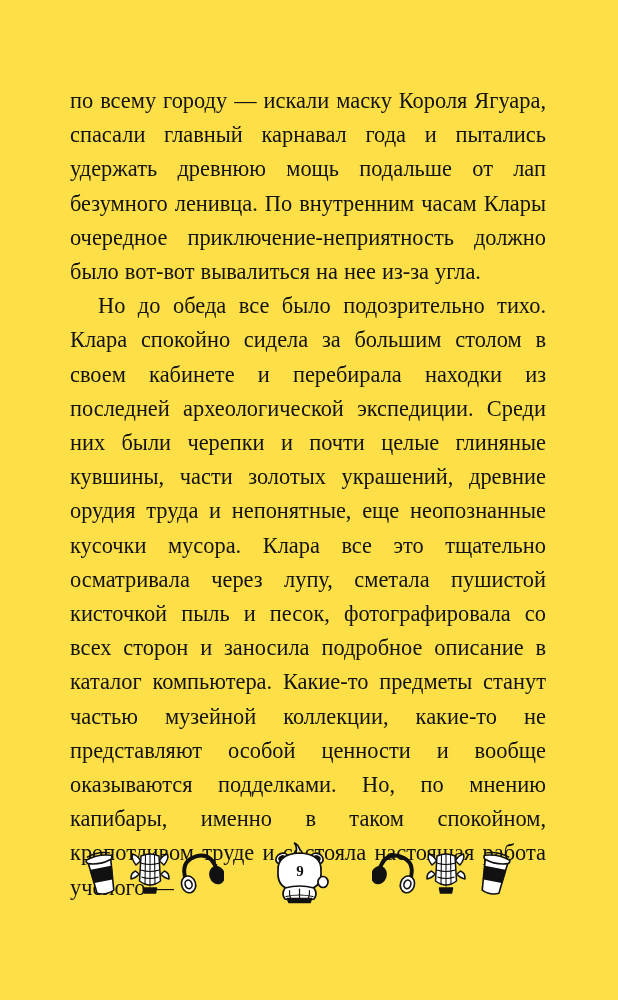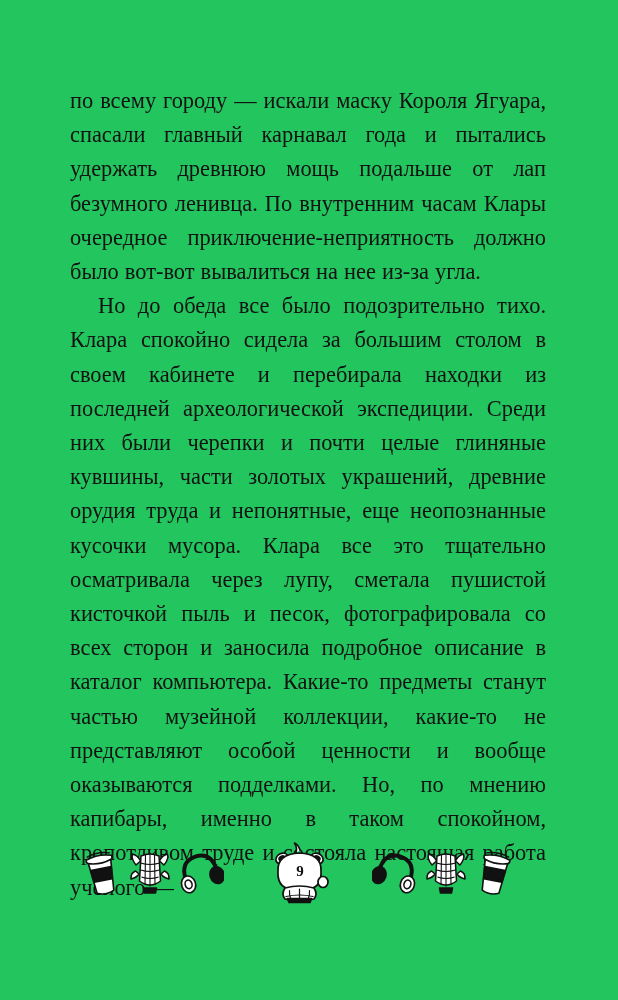--- a/index.html
+++ b/index.html
@@ -6,21 +6,21 @@
   html, body {
     margin: 0;
     padding: 0;
     background: #ffffff;
   }
   .page {
     position: relative;
     width: 618px;
     height: 1000px;
     margin: 0 auto;
-    background: #22c55e;
+    background: #fde047;
     overflow: hidden;
     font-family: "Liberation Serif", "DejaVu Serif", serif;
   }
   .text-column {
     position: absolute;
     left: 70px;
     top: 84px;
     width: 476px;
   }
   .para {

